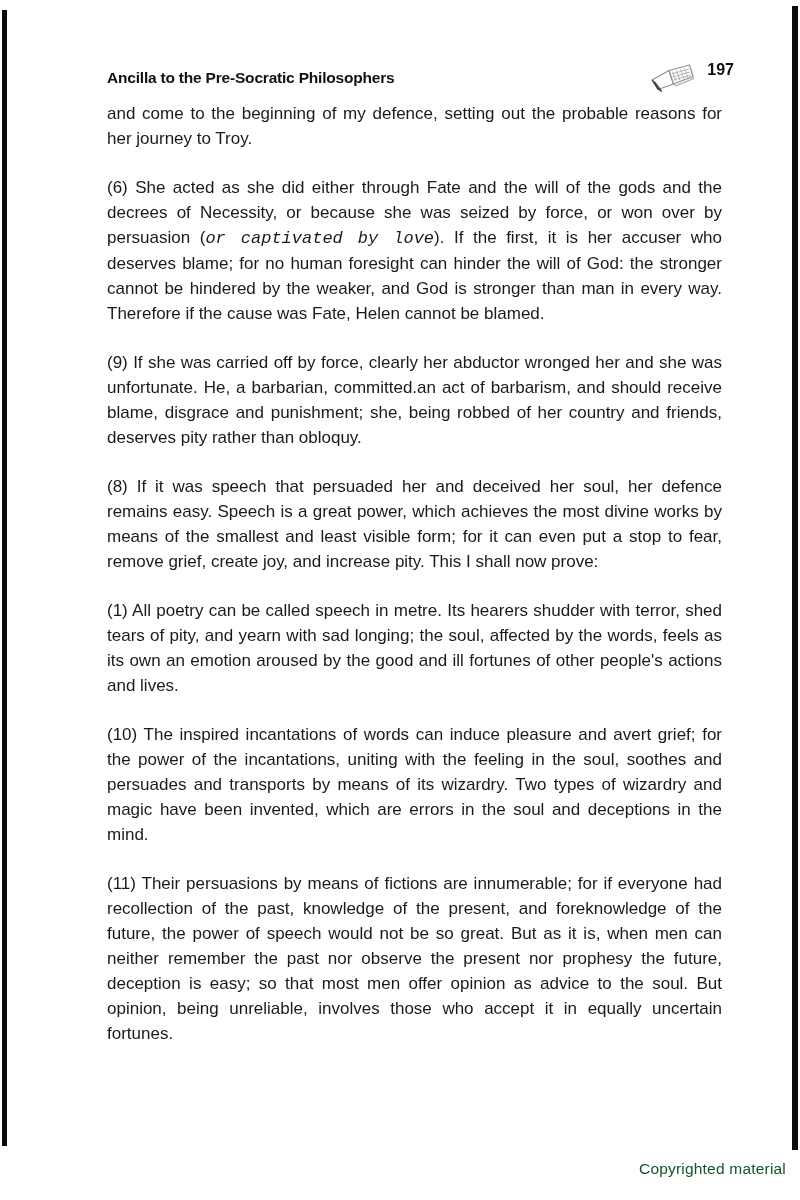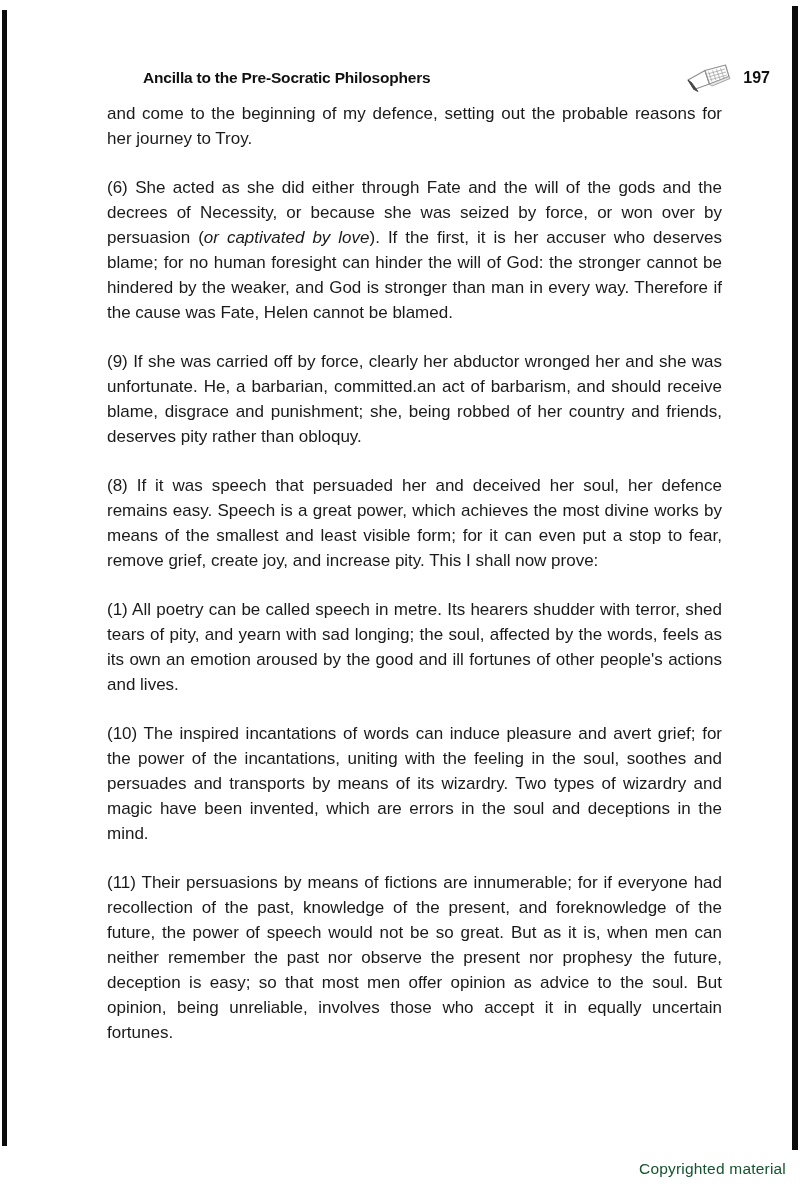--- a/index.html
+++ b/index.html
@@ -24,52 +24,51 @@
 
   .header {
     position: absolute;
     left: 107px;
     top: 60px;
     width: 627px;
     height: 36px;
     display: flex;
     justify-content: space-between;
     align-items: center;
-    margin-left: 36px;
   }
   .running-head {
     font-weight: bold;
     font-size: 15.5px;
     color: #111111;
     letter-spacing: -0.2px;
   }
   .header-right {
     display: flex;
-    align-items: center;
+    align-items: flex-start;
     gap: 12px;
   }
   .book-icon { display: block; }
   .page-number {
     font-weight: bold;
     font-size: 16px;
     color: #111111;
   }
 
   .body-text {
     position: absolute;
     left: 107px;
     top: 101px;
     width: 627px;
     font-size: 17px;
     line-height: 25px;
     color: #1a1a1a;
     text-align: justify;
   }
   .para { margin: 0 12px 24px 0; }
-  .para em { font-style: italic; }
+  .para em { font-style: italic; font-family: Liberation Mono, monospace; }
 
   .copyright {
     position: absolute;
     right: 14px;
     top: 1160px;
     font-size: 15.5px;
     color: #14532d;
     letter-spacing: 0.2px;
   }
 </style>

